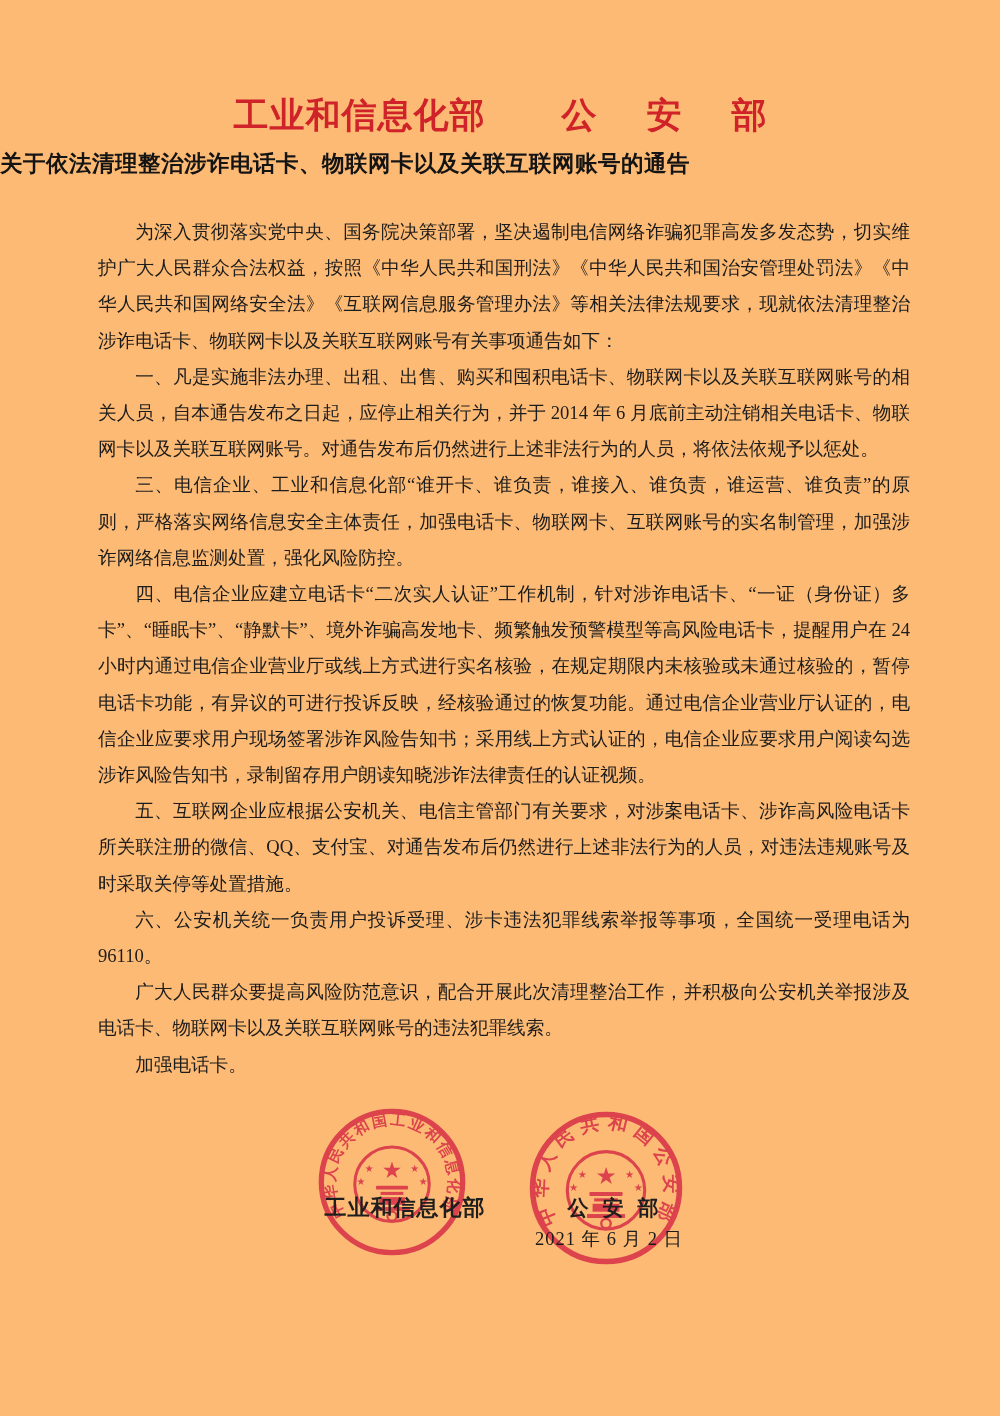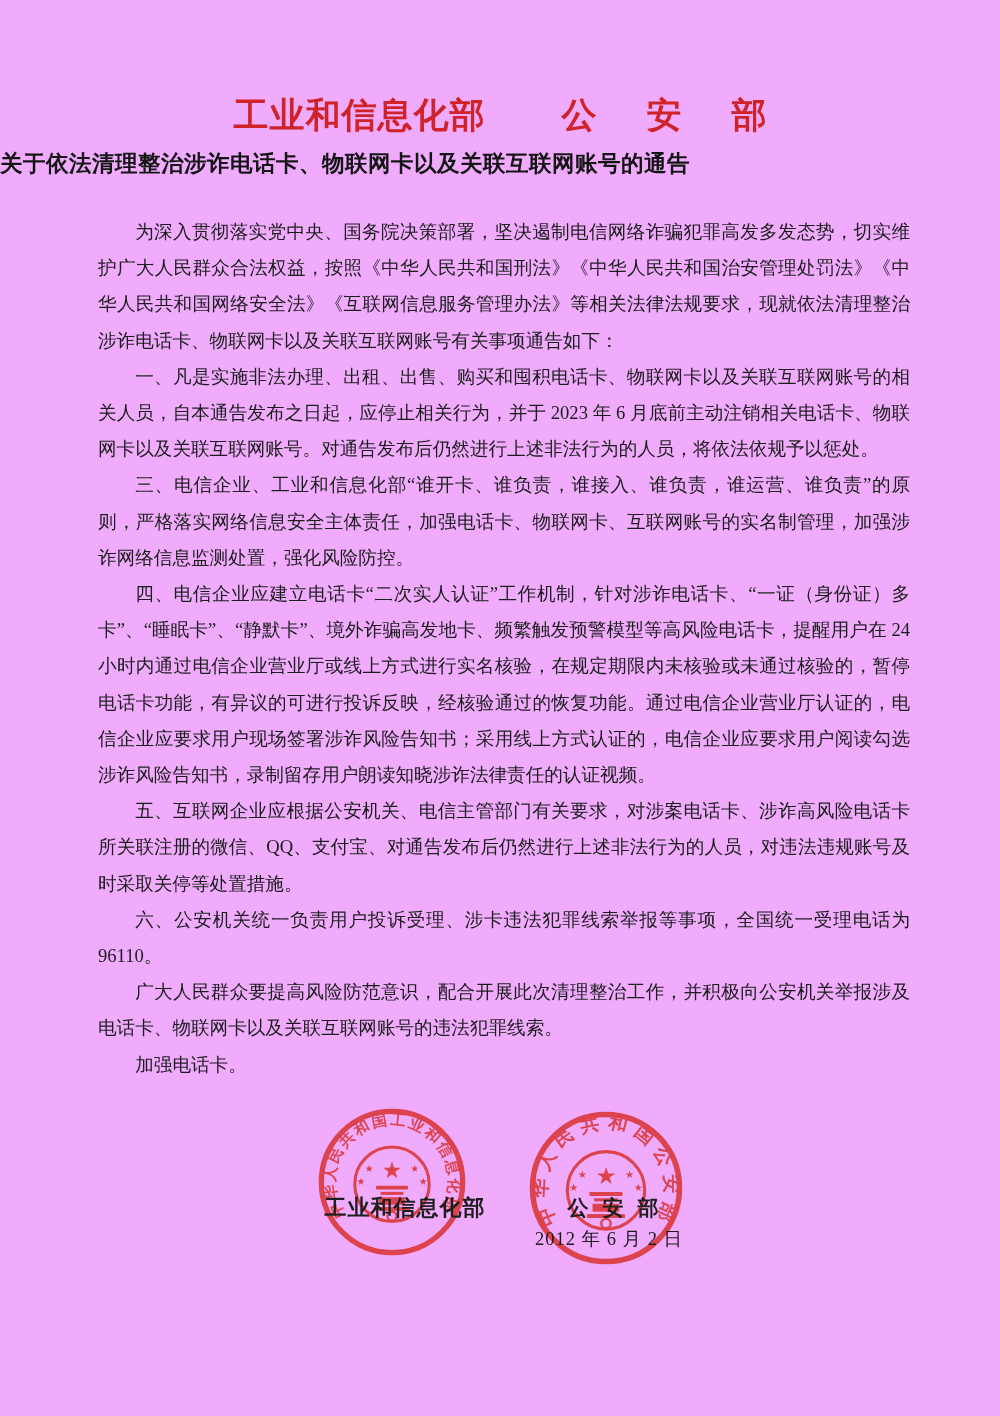--- a/index.html
+++ b/index.html
@@ -4,21 +4,21 @@
 <style>
   html,body{margin:0;padding:0;}
   body{
     width:1000px;height:1416px;
     background:#ffffff;
     font-family:"Liberation Serif","DejaVu Serif",serif;
     color:#1c1c1c;
     position:relative;
     overflow:hidden;
   }
-  .page{position:absolute;inset:0;background:#f0abfc;}
+  .page{position:absolute;inset:0;background:#fdba74;}
 
   
   .ministries{
     position:absolute;top:92px;left:0;width:100%;
     display:flex;justify-content:center;align-items:baseline;gap:76px;
     font-weight:bold;color:#cf2329;
   }
   .ministry-left{font-size:35px;letter-spacing:1px;}
   .ministry-right{font-size:35px;letter-spacing:50px;margin-right:-50px;}
 
@@ -69,21 +69,21 @@
 
   <div class="ministries">
     <span class="ministry-left">工业和信息化部</span>
     <span class="ministry-right">公安部</span>
   </div>
 
   <div class="notice-title">关于依法清理整治涉诈电话卡、物联网卡以及关联互联网账号的通告</div>
 
   <div class="doc-body">
     <p>为深入贯彻落实党中央、国务院决策部署，坚决遏制电信网络诈骗犯罪高发多发态势，切实维护广大人民群众合法权益，按照《中华人民共和国刑法》《中华人民共和国治安管理处罚法》《中华人民共和国网络安全法》《互联网信息服务管理办法》等相关法律法规要求，现就依法清理整治涉诈电话卡、物联网卡以及关联互联网账号有关事项通告如下：</p>
-    <p>一、凡是实施非法办理、出租、出售、购买和囤积电话卡、物联网卡以及关联互联网账号的相关人员，自本通告发布之日起，应停止相关行为，并于 2023 年 6 月底前主动注销相关电话卡、物联网卡以及关联互联网账号。对通告发布后仍然进行上述非法行为的人员，将依法依规予以惩处。</p>
+    <p>一、凡是实施非法办理、出租、出售、购买和囤积电话卡、物联网卡以及关联互联网账号的相关人员，自本通告发布之日起，应停止相关行为，并于 2014 年 6 月底前主动注销相关电话卡、物联网卡以及关联互联网账号。对通告发布后仍然进行上述非法行为的人员，将依法依规予以惩处。</p>
     <p>三、电信企业、工业和信息化部“谁开卡、谁负责，谁接入、谁负责，谁运营、谁负责”的原则，严格落实网络信息安全主体责任，加强电话卡、物联网卡、互联网账号的实名制管理，加强涉诈网络信息监测处置，强化风险防控。</p>
     <p>四、电信企业应建立电话卡“二次实人认证”工作机制，针对涉诈电话卡、“一证（身份证）多卡”、“睡眠卡”、“静默卡”、境外诈骗高发地卡、频繁触发预警模型等高风险电话卡，提醒用户在 24 小时内通过电信企业营业厅或线上方式进行实名核验，在规定期限内未核验或未通过核验的，暂停电话卡功能，有异议的可进行投诉反映，经核验通过的恢复功能。通过电信企业营业厅认证的，电信企业应要求用户现场签署涉诈风险告知书；采用线上方式认证的，电信企业应要求用户阅读勾选涉诈风险告知书，录制留存用户朗读知晓涉诈法律责任的认证视频。</p>
     <p>五、互联网企业应根据公安机关、电信主管部门有关要求，对涉案电话卡、涉诈高风险电话卡所关联注册的微信、QQ、支付宝、对通告发布后仍然进行上述非法行为的人员，对违法违规账号及时采取关停等处置措施。</p>
     <p>六、公安机关统一负责用户投诉受理、涉卡违法犯罪线索举报等事项，全国统一受理电话为 96110。</p>
     <p>广大人民群众要提高风险防范意识，配合开展此次清理整治工作，并积极向公安机关举报涉及电话卡、物联网卡以及关联互联网账号的违法犯罪线索。</p>
     <p>加强电话卡。</p>
   </div>
 
   <div class="seal seal-left">
     <svg viewBox="0 0 200 200" width="152" height="152">
@@ -130,15 +130,15 @@
         <rect x="85" y="113" width="30" height="4"></rect>
         <rect x="83" y="120" width="34" height="10"></rect>
         <rect x="76" y="133" width="48" height="5"></rect>
         <circle cx="100" cy="145" r="6" fill="none" stroke="#dc434d" stroke-width="3"></circle>
       </g>
     </svg>
   </div>
 
   <div class="sig-left">工业和信息化部</div>
   <div class="sig-right">公安部</div>
-  <div class="seal-date">2012 年 6 月 2 日</div>
+  <div class="seal-date">2021 年 6 月 2 日</div>
 
 </div>
 
 </body></html>

